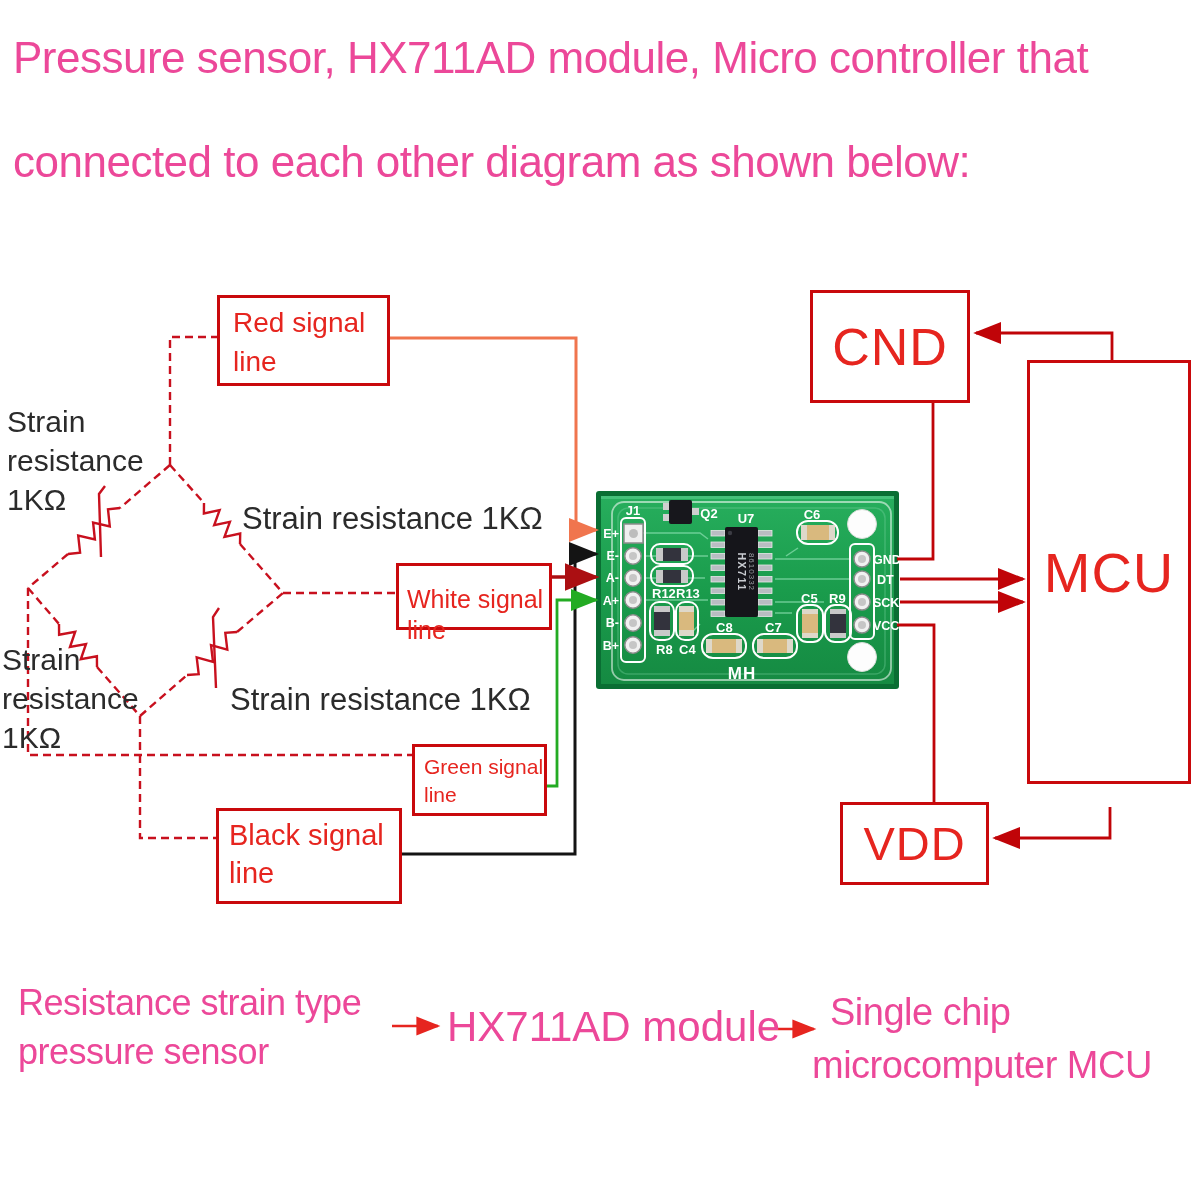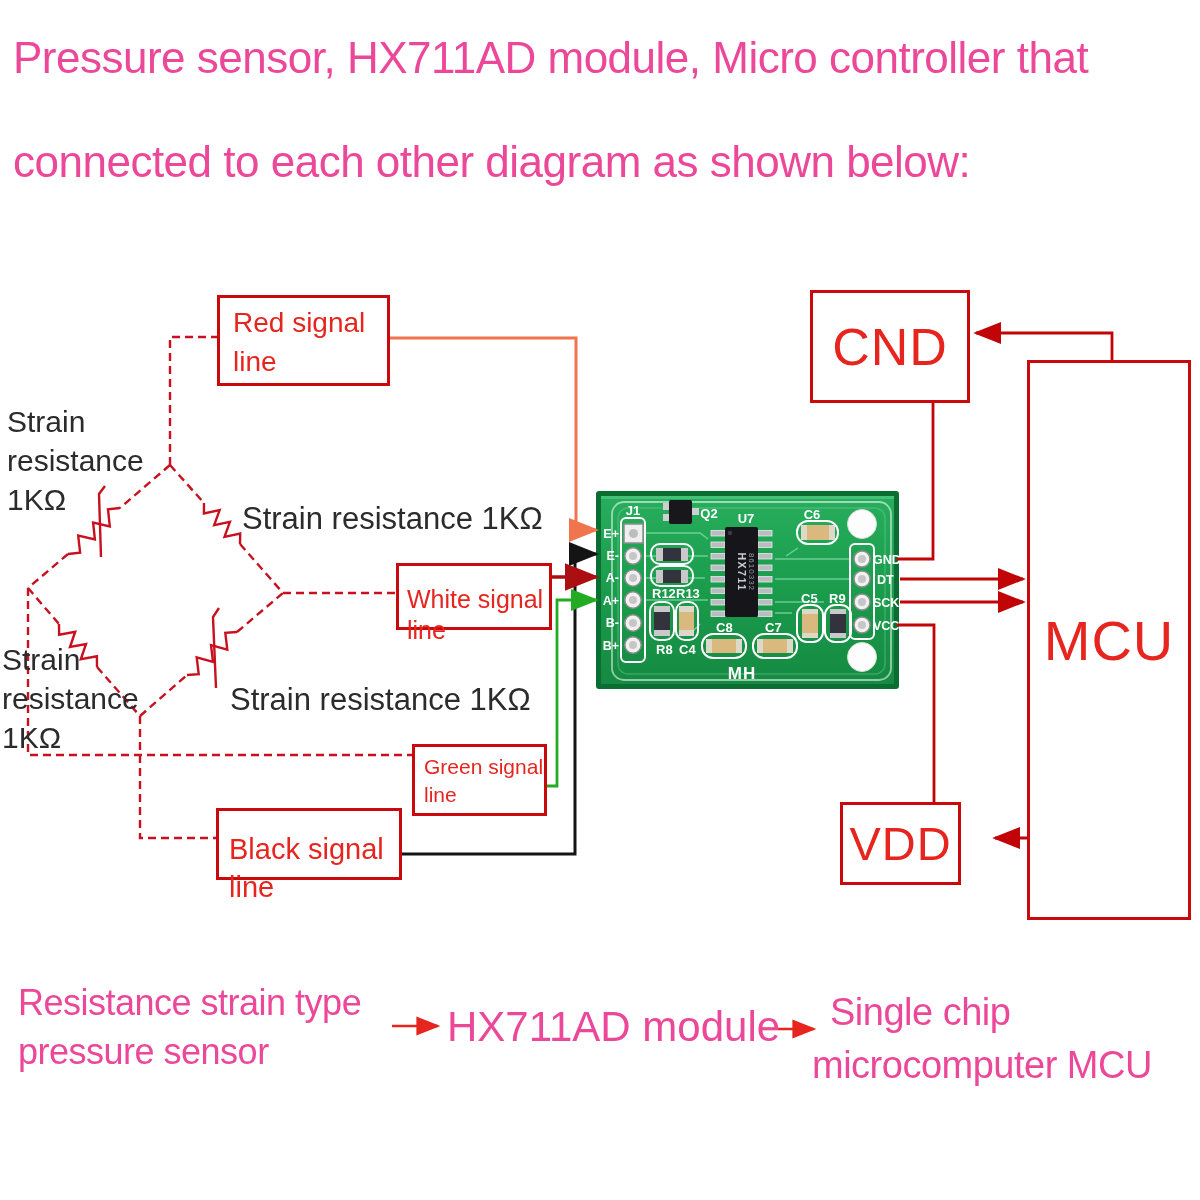--- a/index.html
+++ b/index.html
@@ -281,28 +281,28 @@
   <div>line</div>
 </div>
 <div class="sigbox" style="left:396px;top:563px;width:156px;height:67px;font-size:25px;line-height:31px;padding:18px 0 0 8px;">
   <div>White signal</div>
   <div>line</div>
 </div>
 <div class="sigbox" style="left:412px;top:744px;width:135px;height:72px;font-size:21px;line-height:28px;padding:6px 0 0 9px;">
   <div>Green signal</div>
   <div>line</div>
 </div>
-<div class="sigbox" style="left:216px;top:808px;width:186px;height:72px;font-size:29px;line-height:38px;padding:19px 0 0 10px;">
+<div class="sigbox" style="left:216px;top:808px;width:186px;height:96px;font-size:29px;line-height:38px;padding:5px 0 0 10px;">
   <div>Black signal</div>
   <div>line</div>
 </div>
 
 <div class="blockbox" style="left:810px;top:290px;width:160px;height:113px;font-size:52px;letter-spacing:1px;">CND</div>
-<div class="blockbox" style="left:840px;top:802px;width:121px;height:83px;font-size:47px;letter-spacing:1px;">VDD</div>
-<div class="blockbox" style="left:1027px;top:360px;width:164px;height:560px;font-size:56px;letter-spacing:1px;">MCU</div>
+<div class="blockbox" style="left:840px;top:802px;width:149px;height:83px;font-size:47px;letter-spacing:1px;">VDD</div>
+<div class="blockbox" style="left:1027px;top:360px;width:164px;height:424px;font-size:56px;letter-spacing:1px;">MCU</div>
 
 <div class="txt red-t flow" style="left:18px;top:978px;">
   <div>Resistance strain type</div>
   <div>pressure sensor</div>
 </div>
 <div class="txt red-t module-t" style="left:447px;top:1003px;">HX711AD module</div>
 <div class="txt red-t flow2" style="left:812px;top:986px;">
   <div style="padding-left:18px;">Single chip</div>
   <div>microcomputer MCU</div>
 </div>

